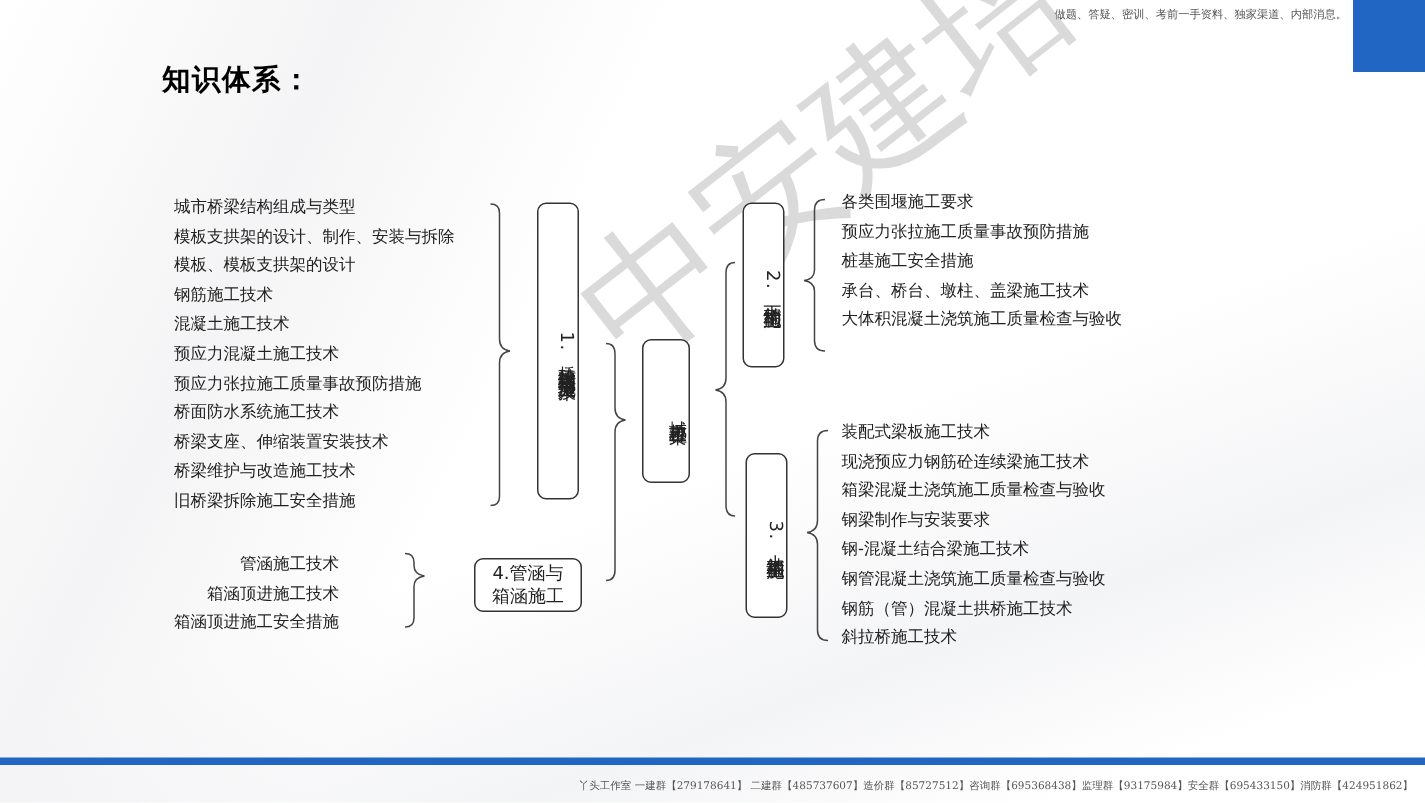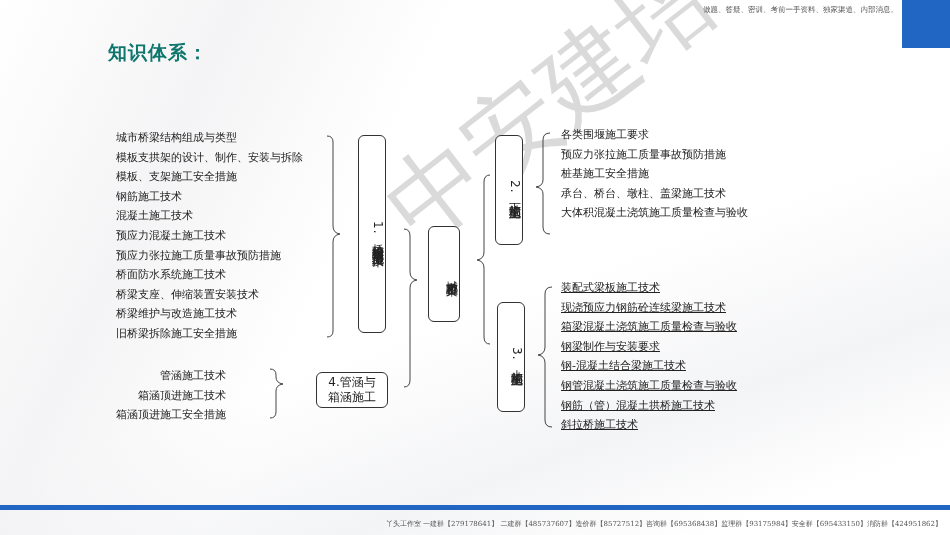--- a/index.html
+++ b/index.html
@@ -20,21 +20,21 @@
     position:absolute; right:52px; top:4px; text-align:right;
     font-family:"DejaVu Serif", "Liberation Serif", serif;
     font-size:7.5px; line-height:11px; color:#555;
   }
   .corner-block {
     position:absolute; right:0; top:0; width:48px; height:48px;
     background:#2266c4;
   }
   .page-title {
     position:absolute; left:108px; top:40px;
-    font-size:19px; font-weight:bold; color:#0f766e; letter-spacing:1px;
+    font-size:19px; font-weight:bold; color:#000000; letter-spacing:1px;
   }
   .list { position:absolute; font-size:11px; line-height:19.6px; color:#222; }
   .list div { white-space:nowrap; }
   .node {
     position:absolute; border:1px solid #333; border-radius:6px;
     background:#fff; font-size:12px; color:#222; text-align:center;
   }
   .vnode { writing-mode:vertical-rl; text-orientation:upright; letter-spacing:1px; line-height:14px; padding:4px 0; }
   .vnode .num { text-orientation:mixed; }
   .hnode { line-height:15px; padding:2px 6px; }
@@ -81,21 +81,21 @@
 
     <path d="M550,133 Q543,133 543,140 L543,180 Q543,186 536,187 Q543,188 543,194 L543,227 Q543,234 550,234"></path>
 
     <path d="M552,287 Q545,287 545,294 L545,347 Q545,354 538,355 Q545,356 545,363 L545,420 Q545,427 552,427"></path>
   </g>
 </svg>
 
 <div class="list" style="left:116px; top:128px;">
   <div>城市桥梁结构组成与类型</div>
   <div>模板支拱架的设计、制作、安装与拆除</div>
-  <div>模板、支架施工安全措施</div>
+  <div>模板、模板支拱架的设计</div>
   <div>钢筋施工技术</div>
   <div>混凝土施工技术</div>
   <div>预应力混凝土施工技术</div>
   <div>预应力张拉施工质量事故预防措施</div>
   <div>桥面防水系统施工技术</div>
   <div>桥梁支座、伸缩装置安装技术</div>
   <div>桥梁维护与改造施工技术</div>
   <div>旧桥梁拆除施工安全措施</div>
 </div>
 
@@ -127,21 +127,21 @@
 </div>
 
 <div class="list" style="left:561px; top:125px;">
   <div>各类围堰施工要求</div>
   <div>预应力张拉施工质量事故预防措施</div>
   <div>桩基施工安全措施</div>
   <div>承台、桥台、墩柱、盖梁施工技术</div>
   <div>大体积混凝土浇筑施工质量检查与验收</div>
 </div>
 
-<div class="list" style="left:561px; top:278px;text-decoration:underline;">
+<div class="list" style="left:561px; top:278px;">
   <div>装配式梁板施工技术</div>
   <div>现浇预应力钢筋砼连续梁施工技术</div>
   <div>箱梁混凝土浇筑施工质量检查与验收</div>
   <div>钢梁制作与安装要求</div>
   <div>钢-混凝土结合梁施工技术</div>
   <div>钢管混凝土浇筑施工质量检查与验收</div>
   <div>钢筋（管）混凝土拱桥施工技术</div>
   <div>斜拉桥施工技术</div>
 </div>
 

